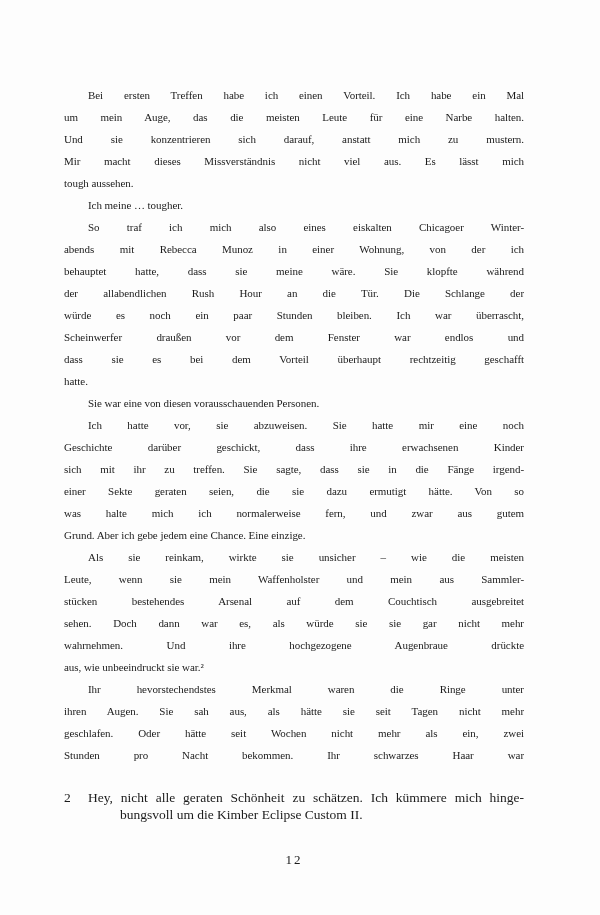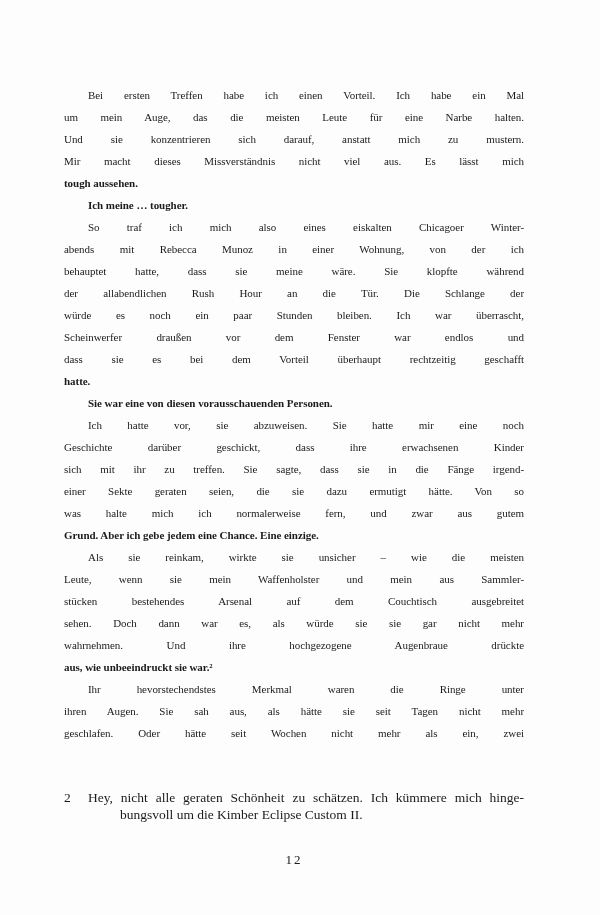--- a/index.html
+++ b/index.html
@@ -33,21 +33,20 @@
     letter-spacing: -0.05px;
     overflow: hidden;
   }
   .line.just {
     text-align: justify;
     text-align-last: justify;
   }
   .line.last {
     text-align: left;
     text-align-last: left;
-    font-weight: bold;
   }
   .line.indent {
     text-indent: 24px;
   }
   .footnote {
     position: absolute;
     left: 64px;
     top: 789px;
     width: 460px;
     font-size: 13.5px;
@@ -127,20 +126,21 @@
         <div class="line just">Leute, wenn sie mein Waffenholster und mein aus Sammler-</div>
         <div class="line just">stücken bestehendes Arsenal auf dem Couchtisch ausgebreitet</div>
         <div class="line just">sehen. Doch dann war es, als würde sie sie gar nicht mehr</div>
         <div class="line just">wahrnehmen. Und ihre hochgezogene Augenbraue drückte</div>
         <div class="line last">aus, wie unbeeindruckt sie war.²</div>
       </div>
       <div class="para">
         <div class="line just indent">Ihr hevorstechendstes Merkmal waren die Ringe unter</div>
         <div class="line just">ihren Augen. Sie sah aus, als hätte sie seit Tagen nicht mehr</div>
         <div class="line just">geschlafen. Oder hätte seit Wochen nicht mehr als ein, zwei</div>
+        <div class="line just">Stunden pro Nacht bekommen. Ihr schwarzes Haar war</div>
       </div>
     </div>
 
   <div class="footnote">
     <span class="footnote-marker">2</span>
     <div class="footnote-text">
         <div class="fn-line just">Hey, nicht alle geraten Schönheit zu schätzen. Ich kümmere mich hinge-</div>
         <div class="fn-line last">bungsvoll um die Kimber Eclipse Custom II.</div>
       </div>
   </div>

